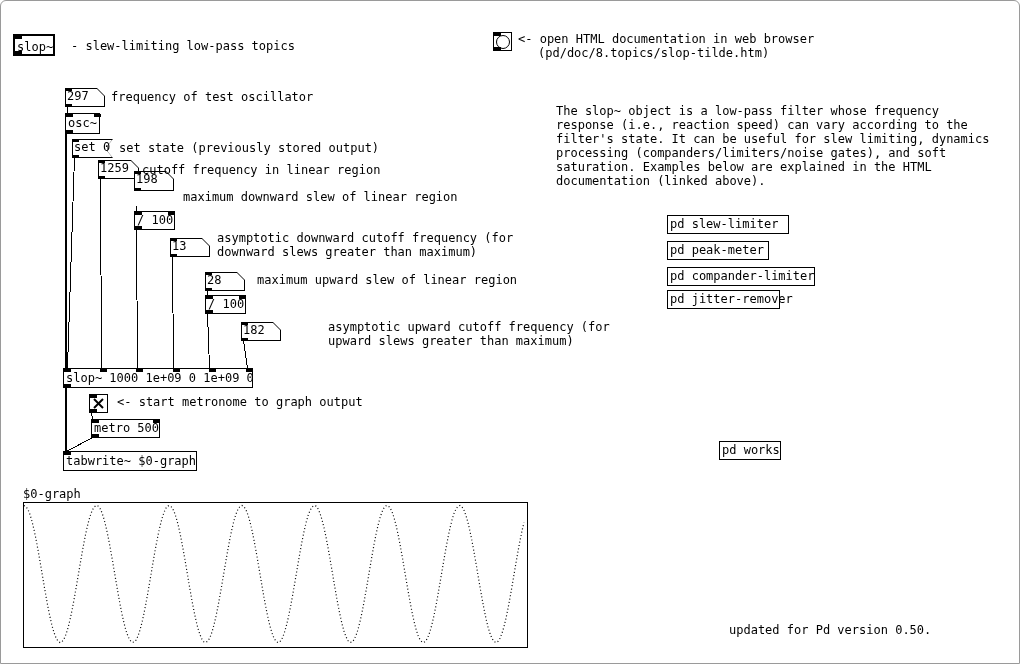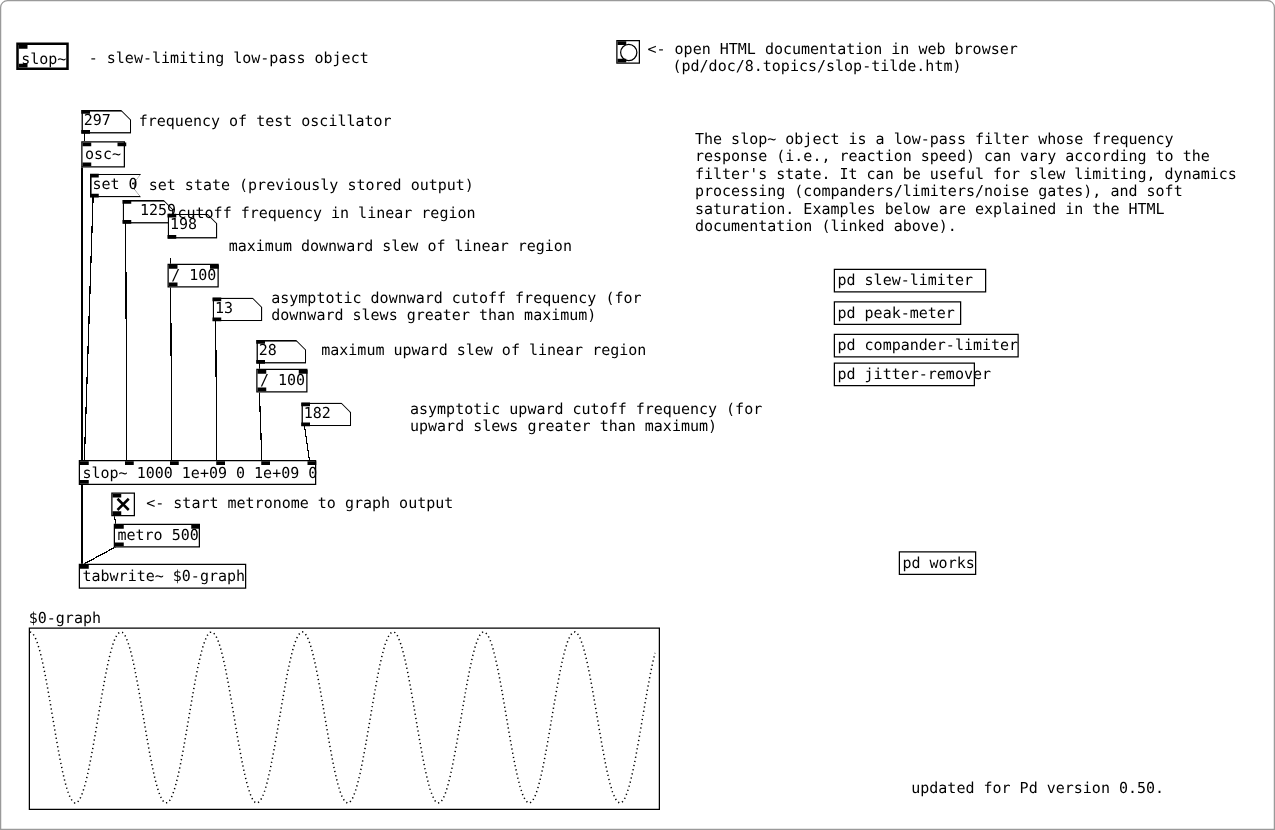--- a/index.html
+++ b/index.html
@@ -86,21 +86,21 @@
       <div class="pdbox" style="left: 71px; top: 138px; width: 41px; height: 19px;">
         <div class="shape-outer clip-msg-o"></div>
         <div class="shape-inner clip-msg-i"></div>
         <div class="boxtext" style="line-height: 17px; top: 0px;">set 0</div>
         <div class="nub" style="left: 0px; top: 0px; width: 7px; height: 3px;"></div>
         <div class="nub" style="left: 0px; bottom: 0px;"></div>
       </div>
       <div class="pdbox" style="left: 97px; top: 159px; width: 41px; height: 19px;">
         <div class="shape-outer clip-num-o"></div>
         <div class="shape-inner clip-num-i"></div>
-        <div class="boxtext" style="line-height: 17px; top: 0px; margin-left: 12px;">1259</div>
+        <div class="boxtext" style="line-height: 17px; top: 0px;">1259</div>
         <div class="nub" style="left: 0px; top: 0px; width: 7px; height: 3px;"></div>
         <div class="nub" style="left: 0px; bottom: 0px;"></div>
       </div>
       <div class="pdbox" style="left: 133px; top: 170px; width: 40px; height: 20px;">
         <div class="shape-outer clip-num-o"></div>
         <div class="shape-inner clip-num-i"></div>
         <div class="boxtext" style="line-height: 17px; top: 0px;">198</div>
         <div class="nub" style="left: 0px; top: 0px; width: 7px; height: 3px;"></div>
         <div class="nub" style="left: 0px; bottom: 0px;"></div>
       </div>
@@ -169,21 +169,21 @@
       </div>
       <div class="pdbox objbox" style="left: 666px; top: 266px; width: 148px; height: 19px;">
         <div class="boxtext" style="line-height: 17px; top: 0px;">pd compander-limiter</div>
       </div>
       <div class="pdbox objbox" style="left: 666px; top: 289px; width: 113px; height: 19px;">
         <div class="boxtext" style="line-height: 17px; top: 0px;">pd jitter-remover</div>
       </div>
       <div class="pdbox objbox" style="left: 718px; top: 440px; width: 62px; height: 19px;">
         <div class="boxtext" style="line-height: 17px; top: 0px;">pd works</div>
       </div>
-      <div class="comment" style="left: 70px; top: 38px;">- slew-limiting low-pass object</div>
+      <div class="comment" style="left: 70px; top: 38px;">- slew-limiting low-pass topics</div>
       <div class="comment" style="left: 517px; top: 31px;">&lt;- open HTML documentation in web browser</div>
       <div class="comment" style="left: 537px; top: 45px;">(pd/doc/8.topics/slop-tilde.htm)</div>
       <div class="comment" style="left: 110px; top: 89px;">frequency of test oscillator</div>
       <div class="comment" style="left: 118px; top: 140px;">set state (previously stored output)</div>
       <div class="comment" style="left: 141px; top: 162px;">cutoff frequency in linear region</div>
       <div class="comment" style="left: 182px; top: 189px;">maximum downward slew of linear region</div>
       <div class="comment" style="left: 216px; top: 230px;">asymptotic downward cutoff frequency (for
 downward slews greater than maximum)</div>
       <div class="comment" style="left: 256px; top: 272px;">maximum upward slew of linear region</div>
       <div class="comment" style="left: 303px; top: 319px; margin-left: 24px;">asymptotic upward cutoff frequency (for

